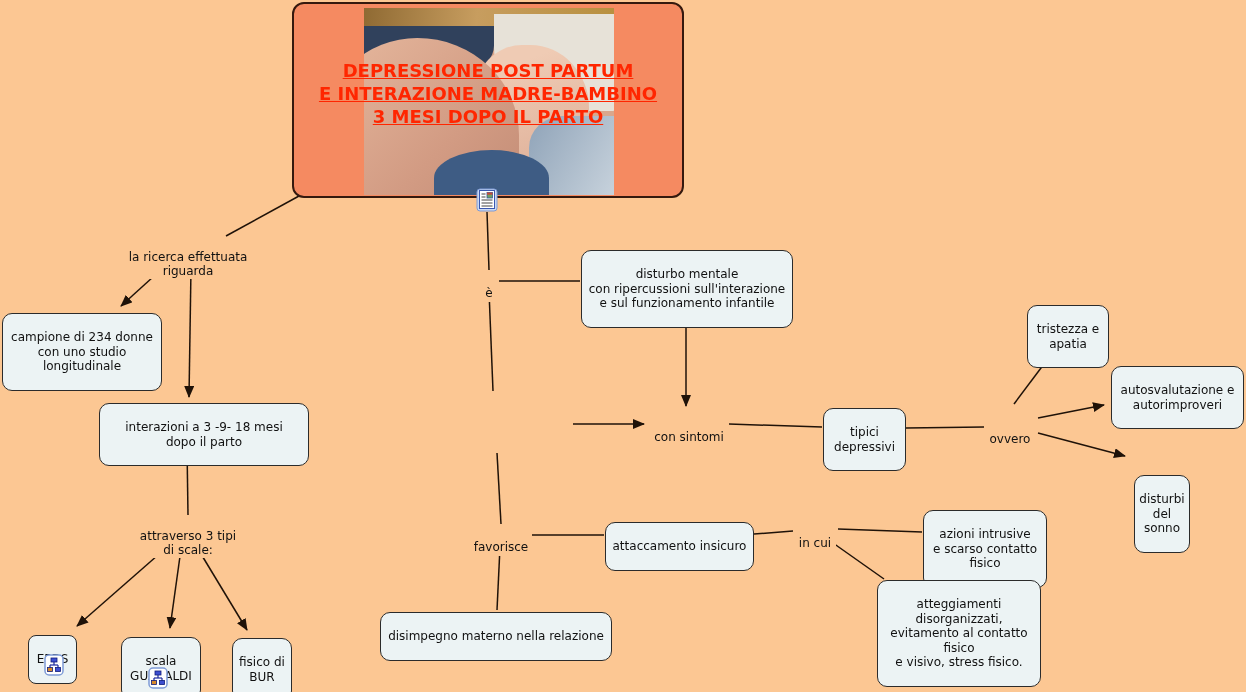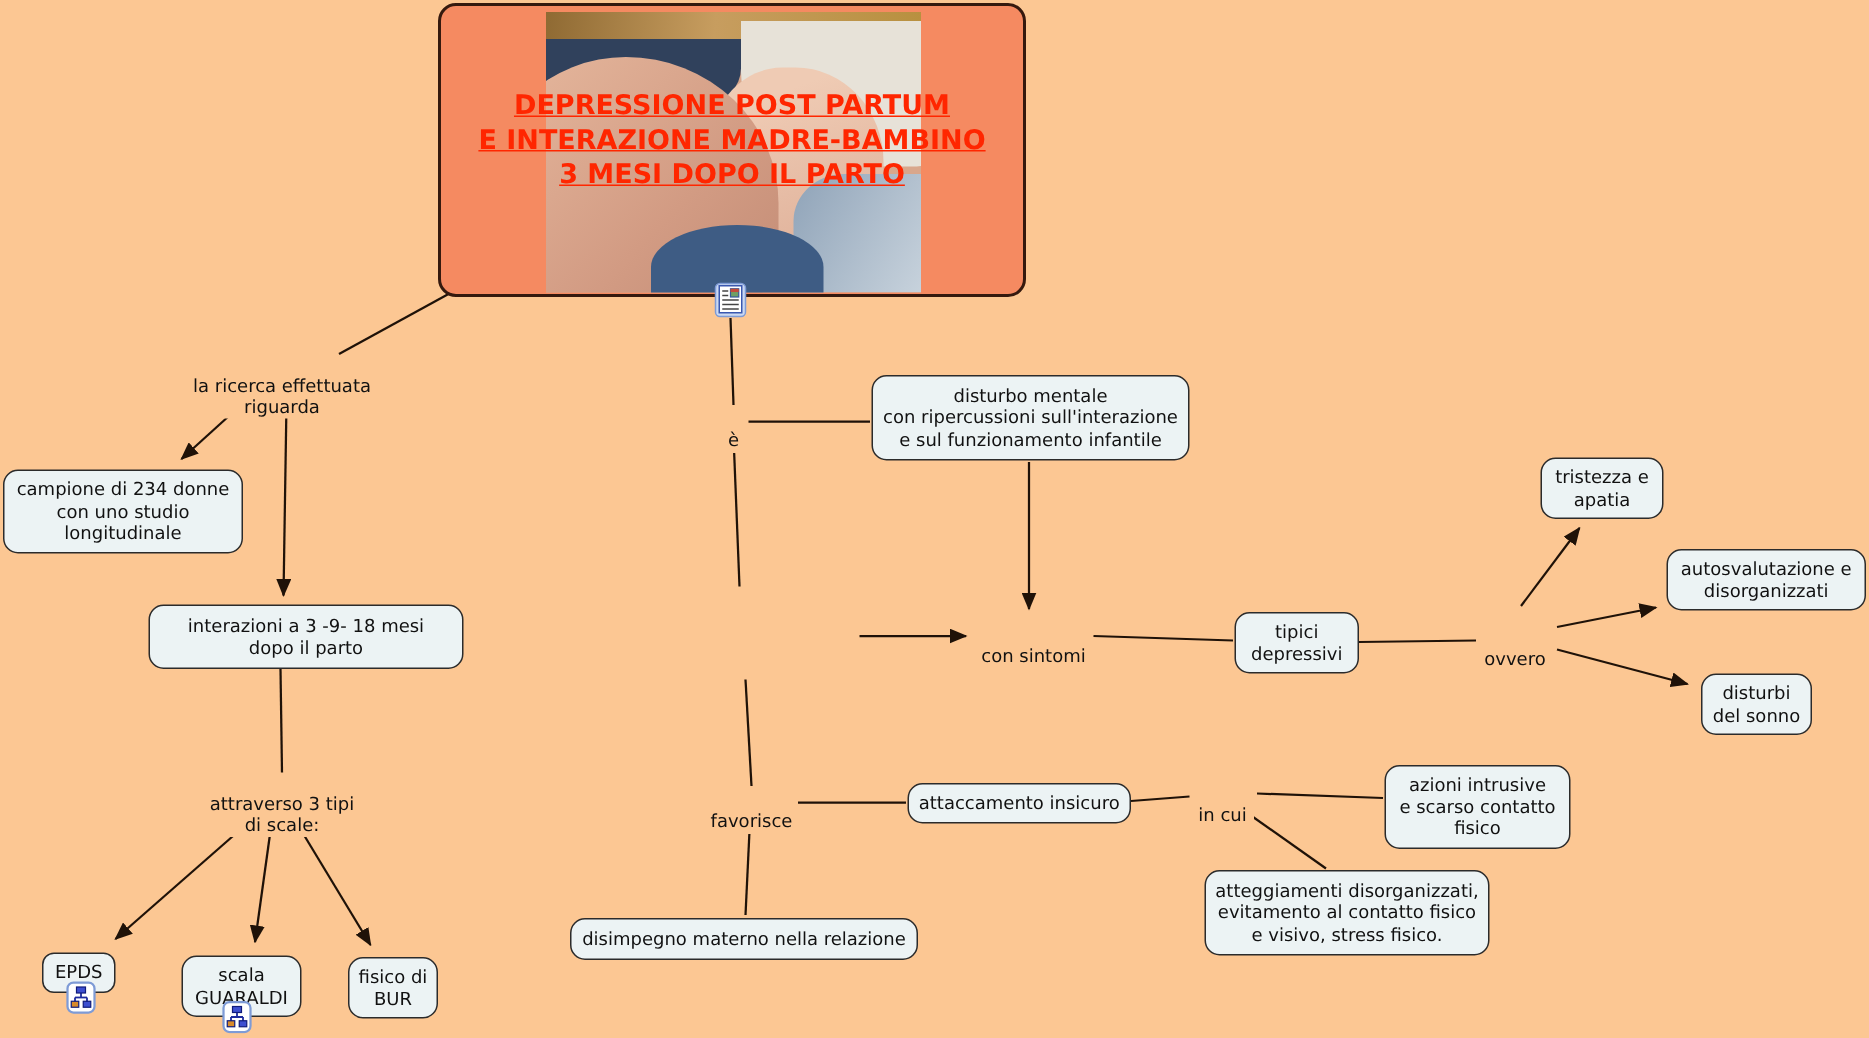--- a/index.html
+++ b/index.html
@@ -17,21 +17,21 @@
     font-family:"DejaVu Sans","Liberation Sans",sans-serif;color:#111;
     overflow:hidden;
   }
   #wires{position:absolute;left:0;top:0;width:1246px;height:692px;}
   #wires line{stroke:var(--line);stroke-width:1.5;}
   .node{
     position:absolute;background:var(--node-fill);
     border:1.5px solid var(--node-border);border-radius:10px;
     display:flex;align-items:center;justify-content:center;text-align:center;
     font-size:12px;line-height:14.5px;white-space:pre-line;
-    box-sizing:border-box;padding:5px 4px;
+    box-sizing:border-box;padding:16px 4px;
   }
   .lbl{
     position:absolute;background:var(--bg);
     display:flex;align-items:center;justify-content:center;text-align:center;
     font-size:12px;line-height:14px;white-space:pre-line;box-sizing:border-box;margin-top:12px;
   }
   .title-node{
     position:absolute;left:292px;top:2px;width:392px;height:196px;
     background:var(--title-fill);border:2px solid var(--title-border);
     border-radius:12px;box-sizing:border-box;overflow:hidden;
@@ -126,28 +126,28 @@
   <div class="node" style="left:232px;top:638px;width:60px;min-height:39px">fisico di
 BUR</div>
   <div class="node" style="left:581px;top:250px;width:212px;min-height:57px">disturbo mentale
 con ripercussioni sull'interazione
 e sul funzionamento infantile</div>
   <div class="node" style="left:823px;top:408px;width:83px;min-height:40px">tipici
 depressivi</div>
   <div class="node" style="left:1027px;top:305px;width:82px;min-height:41px">tristezza e
 apatia</div>
   <div class="node" style="left:1111px;top:366px;width:133px;min-height:41px">autosvalutazione e
-disorganizzati</div>
-  <div class="node" style="left:1134px;top:449px;width:74px;min-height:38px">disturbi
+autorimproveri</div>
+  <div class="node" style="left:1134px;top:475px;width:56px;min-height:38px">disturbi
 del sonno</div>
   <div class="node" style="left:605px;top:522px;width:149px;min-height:27px">attaccamento insicuro</div>
   <div class="node" style="left:923px;top:510px;width:124px;min-height:55px">azioni intrusive
 e scarso contatto
 fisico</div>
-  <div class="node" style="left:803px;top:580px;width:190px;min-height:57px">atteggiamenti disorganizzati,
+  <div class="node" style="left:877px;top:580px;width:164px;min-height:57px">atteggiamenti disorganizzati,
 evitamento al contatto fisico
 e visivo, stress fisico.</div>
   <div class="node" style="left:380px;top:612px;width:232px;min-height:28px">disimpegno materno nella relazione</div>
 
   <div class="lbl" style="left:118px;top:237px;width:140px;height:30px">la ricerca effettuata
 riguarda</div>
   <div class="lbl" style="left:133px;top:516px;width:110px;height:30px">attraverso 3 tipi
 di scale:</div>
   <div class="lbl" style="left:480px;top:272px;width:18px;height:18px">è</div>
   <div class="lbl" style="left:650px;top:416px;width:78px;height:18px">con sintomi</div>

